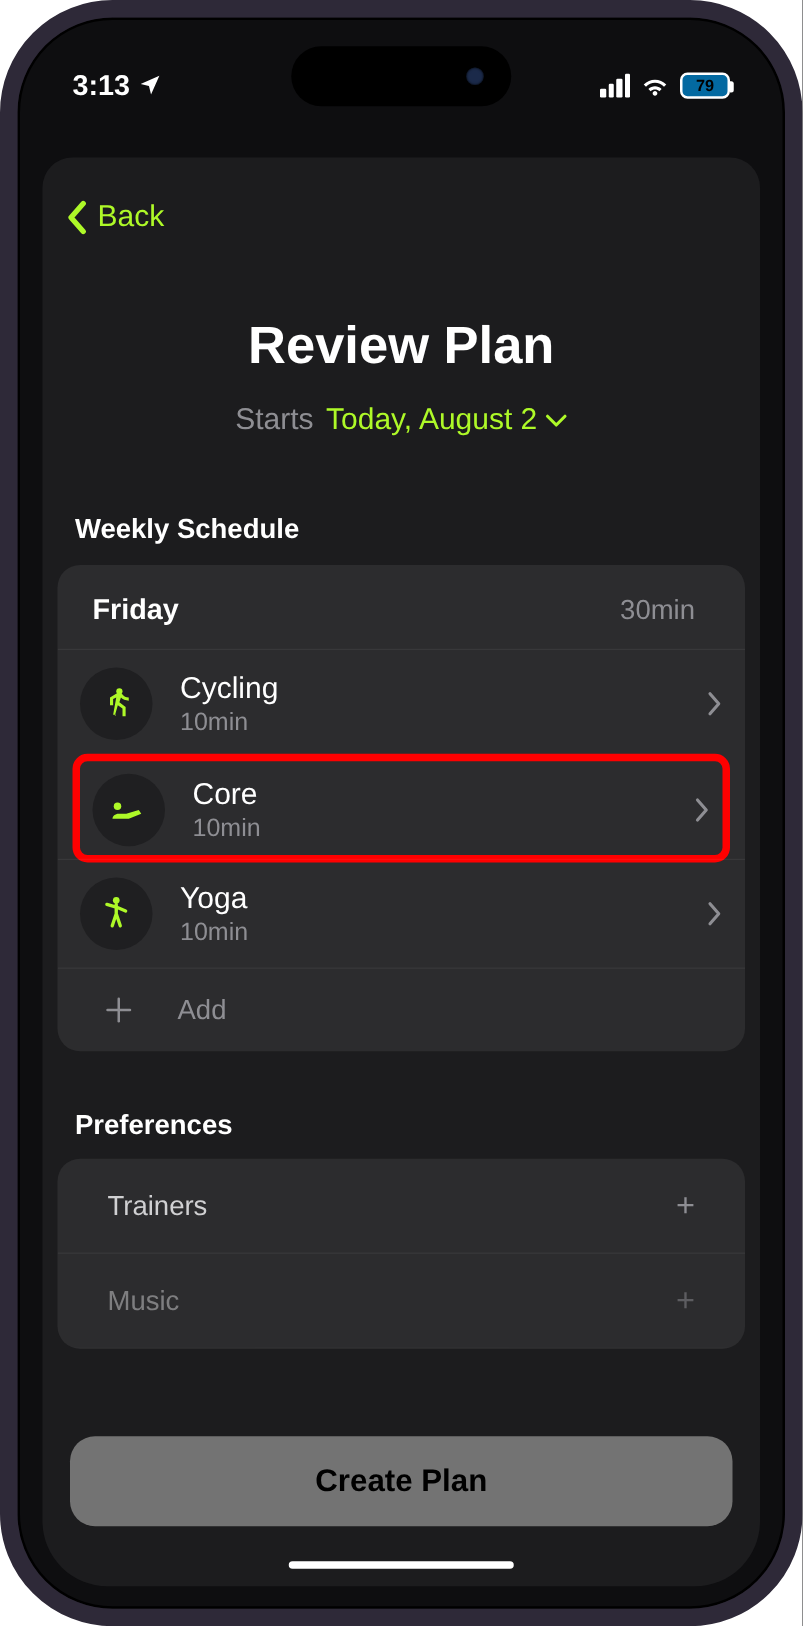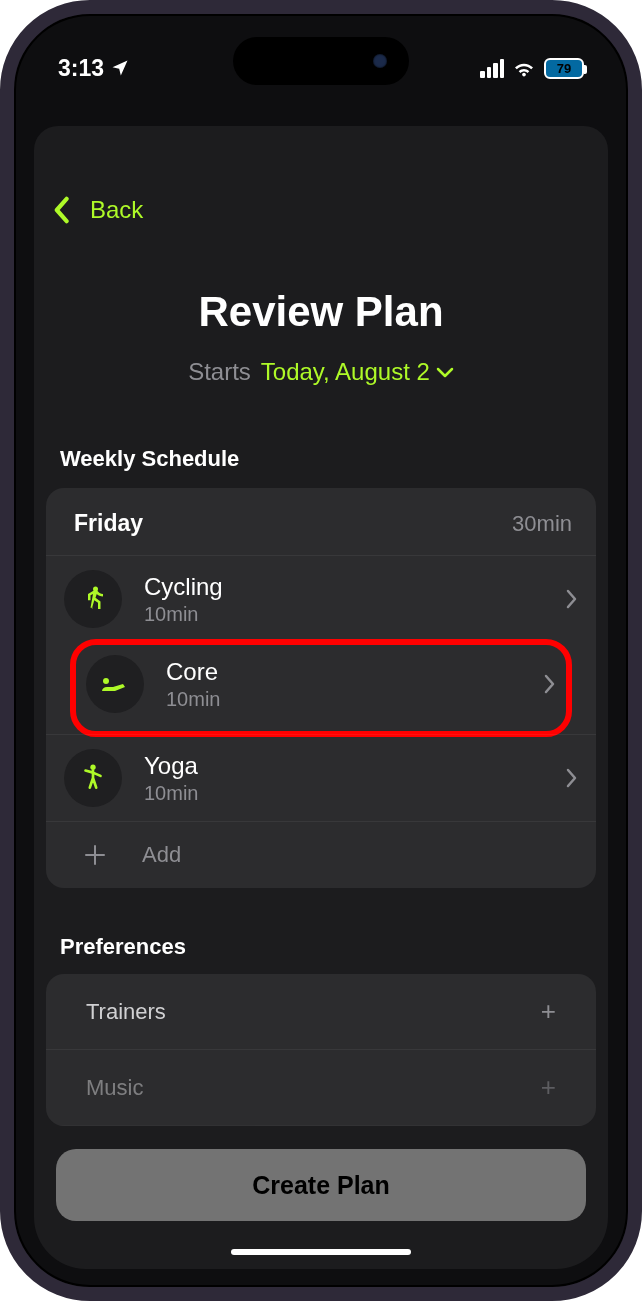--- a/index.html
+++ b/index.html
@@ -50,21 +50,21 @@
   .modal {
     position:absolute; left:20px; right:20px;
     top:112px; bottom:18px;
     background:#1c1c1e;
     border-radius:24px 24px 52px 52px;
     overflow:hidden;
   }
 
   .nav {
     padding:34px 24px 8px 18px;
-    display:flex; align-items:center; gap:20px;margin-top:36px;
+    display:flex; align-items:center; gap:8px;
   }
   .back-chevron { color:#aef928; }
   .back-label { color:#aef928; font-size:24px; }
 
   .title {
     text-align:center; color:#fff;
     font-size:42px; font-weight:700; margin-top:56px;
   }
 
   .starts-row {
@@ -80,21 +80,21 @@
   }
 
   .schedule-card {
     margin:0 12px;
     background:#2c2c2e;
     border-radius:18px;
     overflow:hidden;
   }
   .card-header {
     display:flex; justify-content:space-between; align-items:center;
-    padding:22px 24px 18px 28px;
+    padding:22px 40px 18px 28px;
   }
   .day-label { color:#fff; font-size:23px; font-weight:600; }
   .day-total { color:#8e8e93; font-size:22px; }
 
   .workout-row {
     display:flex; align-items:center;
     padding:14px 18px 14px 18px;
     border-top:1px solid rgba(255,255,255,.06);
     position:relative;
   }
@@ -102,23 +102,23 @@
     width:58px; height:58px; border-radius:50%;
     background:#1f1f21; display:flex; align-items:center; justify-content:center;
     color:#aef928; margin-right:22px; flex-shrink:0;
   }
   .workout-text { flex:1; }
   .workout-name { color:#fff; font-size:24px; font-weight:500; }
   .workout-dur { color:#8e8e93; font-size:20px; margin-top:2px; }
   .row-chevron { color:#8e8e93; }
 
   .highlight {
-    border:6px solid #ff0000; border-radius:26px;
-    margin:-3px 24px;
-    padding:10px 10px 18px 10px;
+    border:6px solid #ff0000; border-radius:12px;
+    margin:-3px 12px;
+    padding:10px 10px 7px 10px;
   }
 
   .add-row {
     display:flex; align-items:center;
     padding:20px 18px 20px 34px;
     border-top:1px solid rgba(255,255,255,.06);
     color:#8e8e93;
   }
   .add-plus { width:30px; display:flex; justify-content:center; margin-right:32px; }
   .add-label { font-size:22px; }

